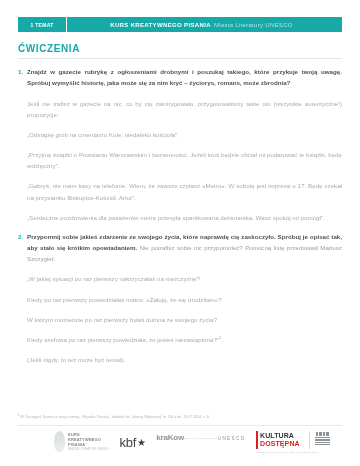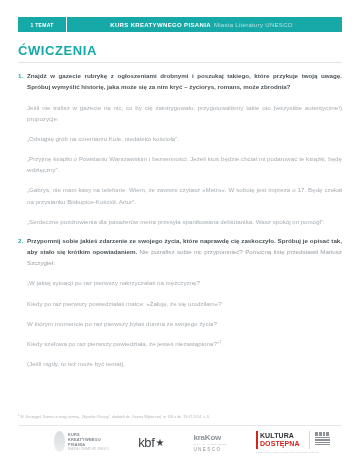--- a/index.html
+++ b/index.html
@@ -61,21 +61,21 @@
     font-size: 6px;
     font-weight: normal;
     letter-spacing: 0.3px;
     color: #b3e4e4;
     margin-left: 3px;
   }
 
   
   .section-heading {
     margin-top: 11px;
-    font-size: 13px;
+    font-size: 10px;
     font-weight: bold;
     letter-spacing: 0.6px;
     color: #17a8a8;
     text-transform: uppercase;
   }
   .section-rule {
     margin-top: 4px;
     height: 1px;
     background: #e2e5e7;
   }
@@ -214,22 +214,21 @@
   }
   .kbf-star {
     font-size: 10px;
     color: #3b4145;
     margin-left: 1px;
     line-height: 1;
   }
 
   
   .logo-krakow {
-    flex-direction: column;
-    align-items: flex-start;
+    align-items: center;
     padding-top: 3px;
   }
   .krakow-word {
     font-size: 8px;
     font-weight: bold;
     letter-spacing: -0.2px;
     color: #8d9499;
     line-height: 1;
   }
   .krakow-mid {

